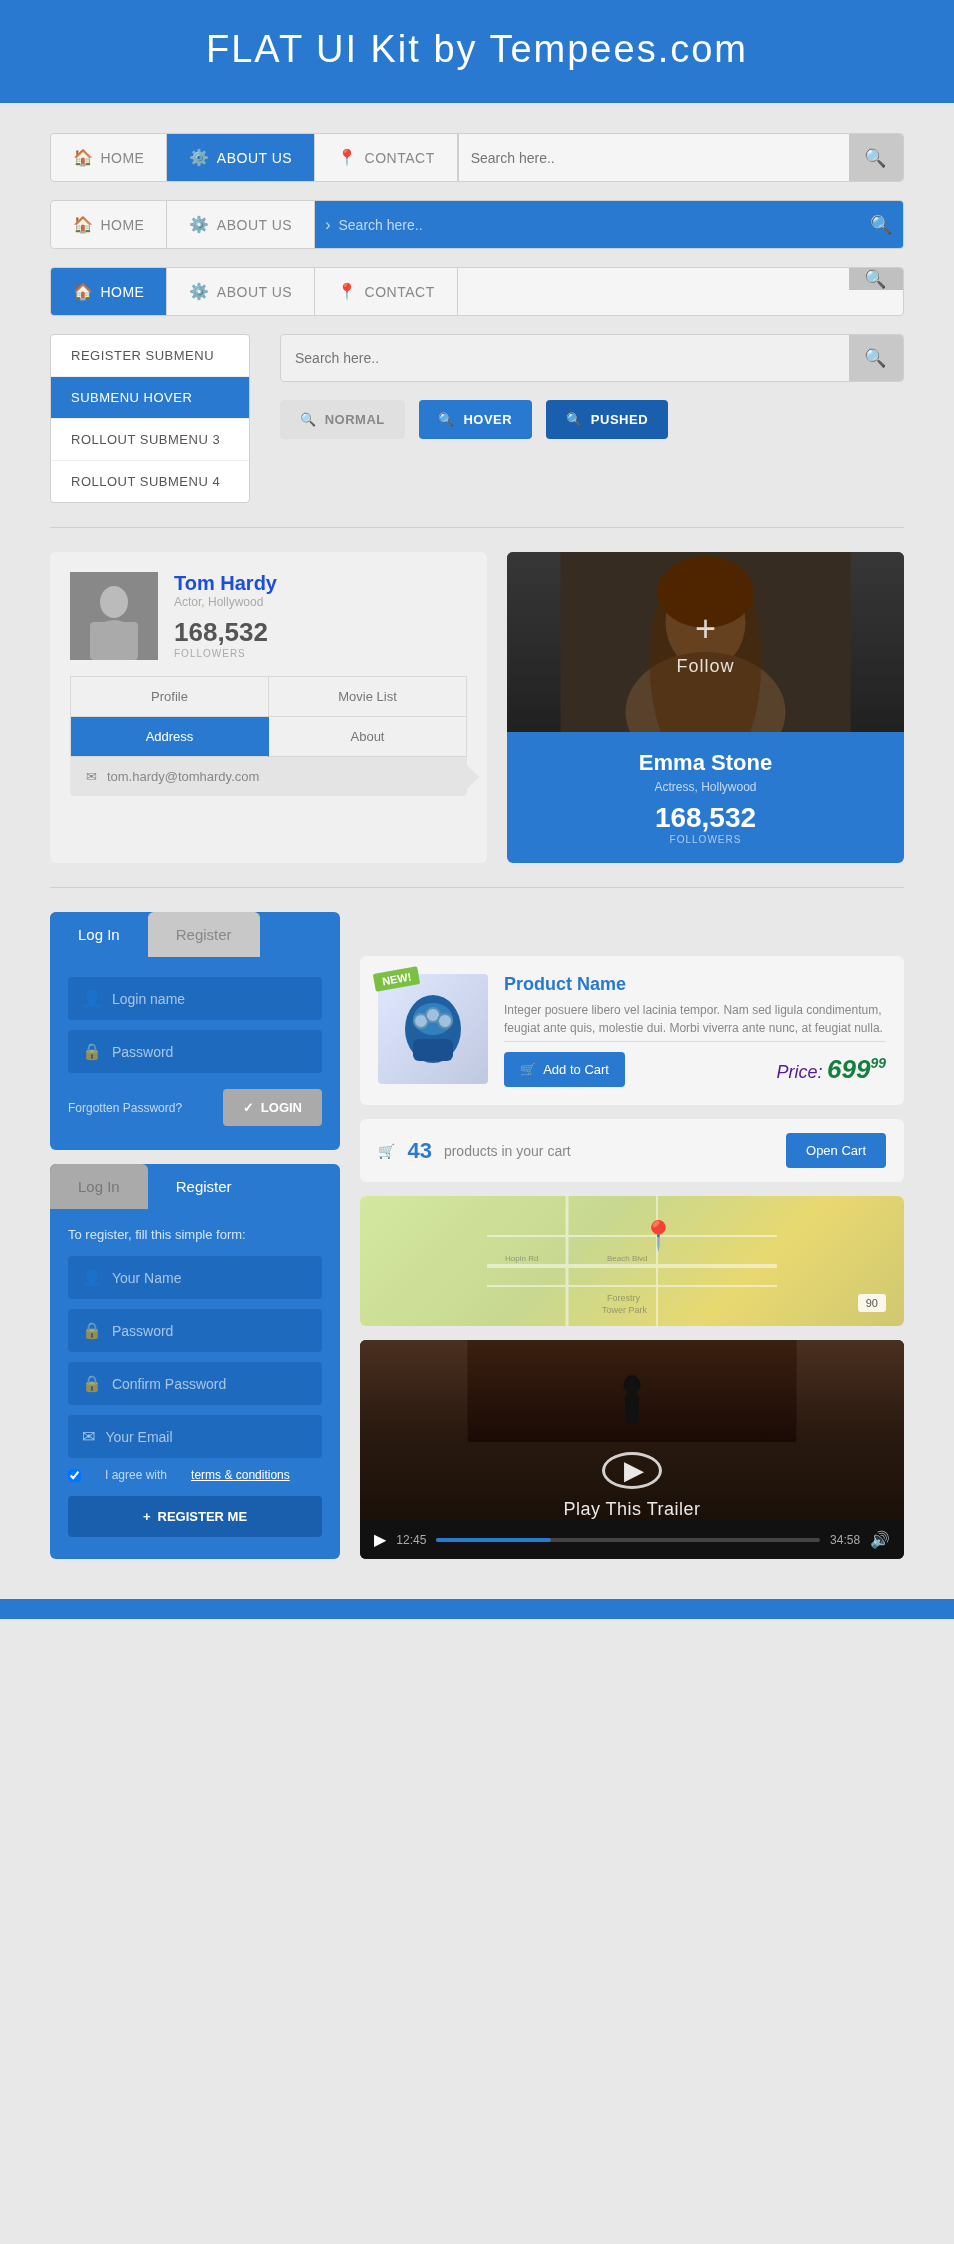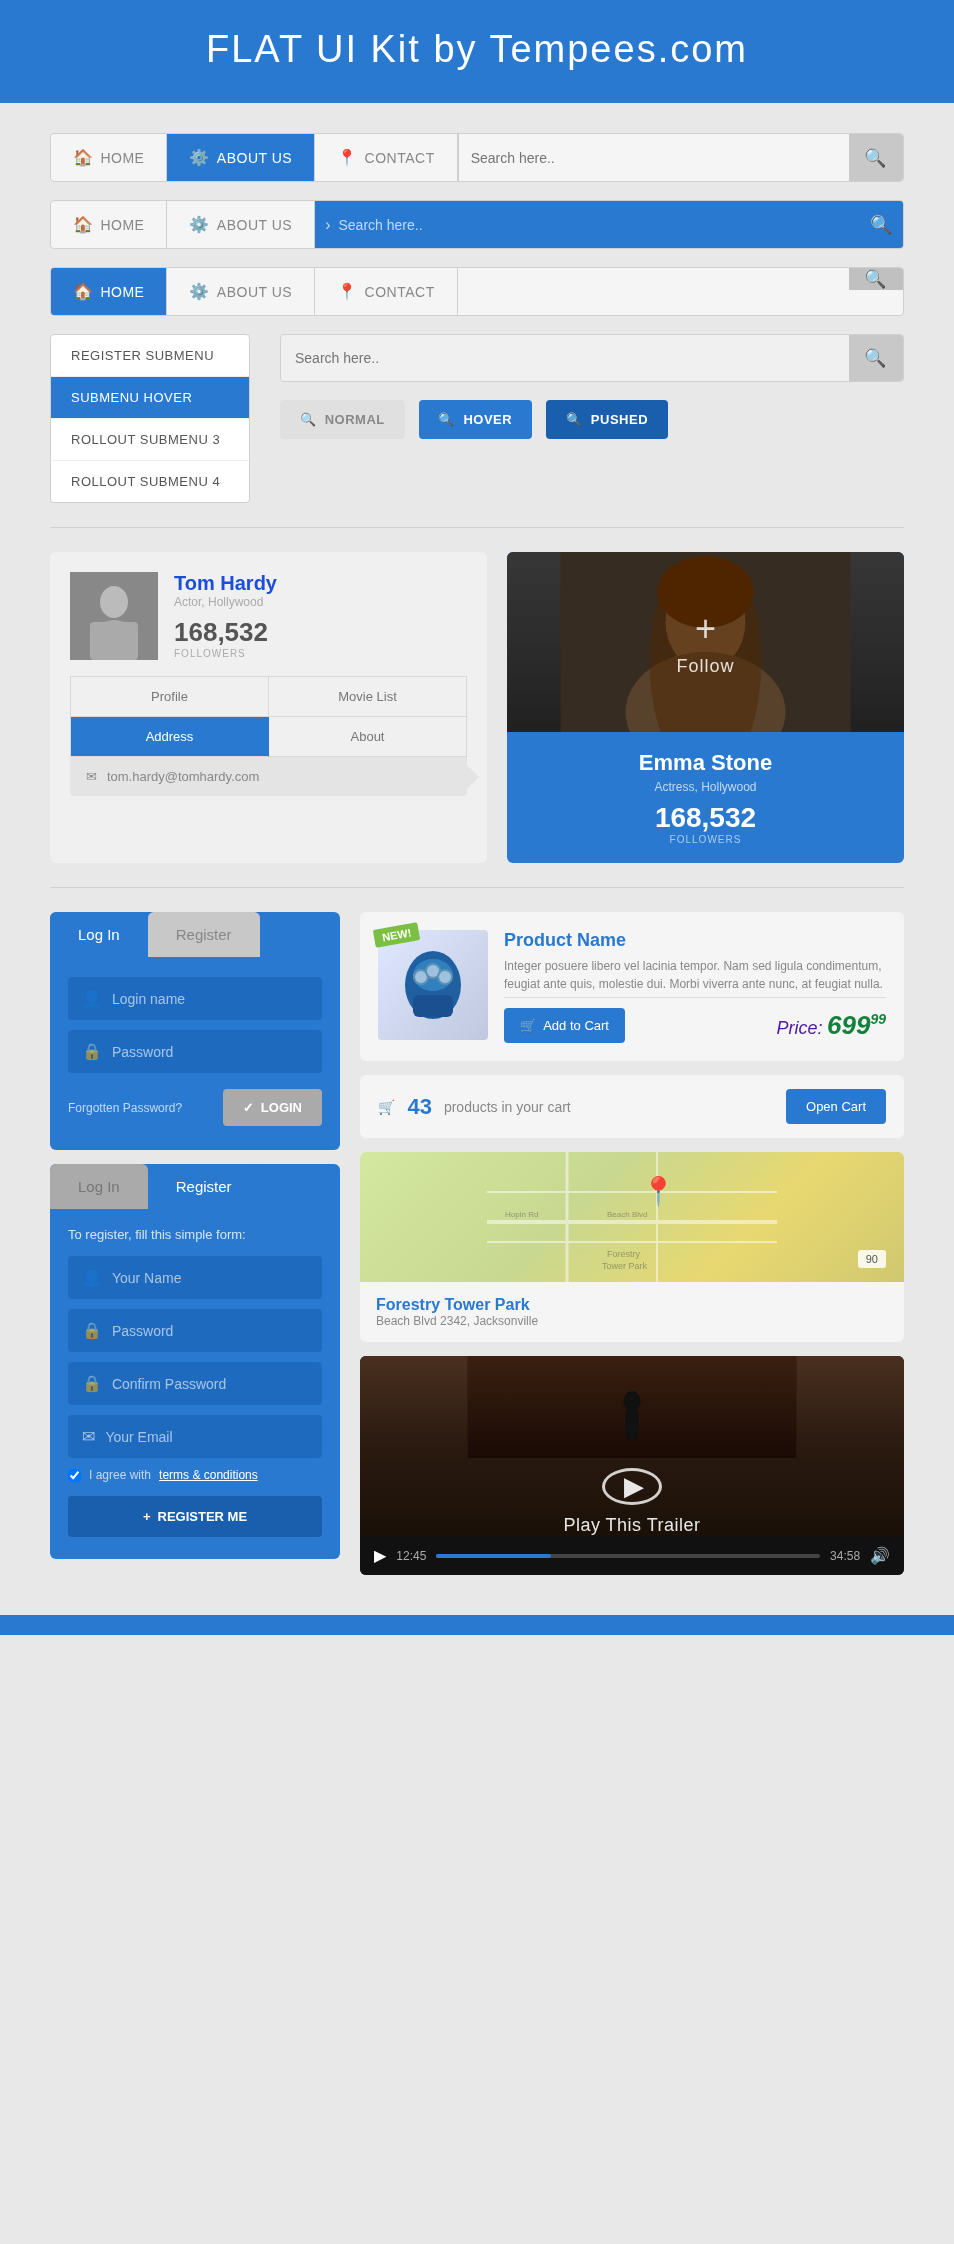--- a/index.html
+++ b/index.html
@@ -341,20 +341,21 @@
     .emma-name { font-size: 22px; font-weight: 600; margin-bottom: 4px; }
     .emma-sub { font-size: 12px; color: rgba(255,255,255,0.7); margin-bottom: 8px; }
     .emma-followers { font-size: 28px; font-weight: 700; }
     .emma-followers-label { font-size: 10px; color: rgba(255,255,255,0.6); letter-spacing: 1px; }
 
     
     .bottom-section {
       display: flex;
       gap: 20px;
       margin-top: 10px;
+      align-items: flex-end;
     }
     .left-col { width: 290px; flex-shrink: 0; display: flex; flex-direction: column; gap: 14px; }
     .right-col { flex: 1; display: flex; flex-direction: column; gap: 14px; }
 
     
     .login-card {
       background: #2979d0;
       border-radius: 6px;
       overflow: hidden;
     }
@@ -452,21 +453,21 @@
       border: none;
       color: rgba(255,255,255,0.7);
       font-size: 14px;
       outline: none;
     }
     .reg-input-row input::placeholder { color: rgba(255,255,255,0.6); }
     .reg-icon { color: rgba(255,255,255,0.6); font-size: 16px; }
     .terms-row {
       display: flex;
       align-items: center;
-      gap: 8px;
+      gap: 24px;
       color: rgba(255,255,255,0.7);
       font-size: 12px;
     }
     .terms-row a { color: #fff; }
     .reg-btn {
       background: #1a5fad;
       color: #fff;
       border: none;
       border-radius: 4px;
       padding: 13px 20px;
@@ -947,24 +948,20 @@
             <line x1="170" y1="0" x2="170" y2="130" stroke="#fff" stroke-width="2"></line>
             <line x1="0" y1="40" x2="290" y2="40" stroke="#fff" stroke-width="2"></line>
             <text x="120" y="105" font-size="9" fill="#555">Forestry</text>
             <text x="115" y="117" font-size="9" fill="#555">Tower Park</text>
             <text x="18" y="65" font-size="8" fill="#555">Hopin Rd</text>
             <text x="120" y="65" font-size="8" fill="#555">Beach Blvd</text>
           </svg>
           <div class="map-pin">📍</div>
           <div class="map-label">90</div>
         </div>
-        <div class="map-info">
-          <div class="map-place-name">Forestry Tower Park</div>
-          <div class="map-address">Beach Blvd 2342, Jacksonville</div>
-        </div>
       </div>
 
       <div class="video-card">
         <div class="video-thumb">
           <svg width="100%" height="180" viewBox="0 0 580 180">
             <rect width="580" height="180" fill="#2a1a10"></rect>
 
             <rect x="0" y="0" width="580" height="180" fill="url(#vgrad)"></rect>
             <defs>
               <linearGradient id="vgrad" x1="0" y1="0" x2="0" y2="1">

